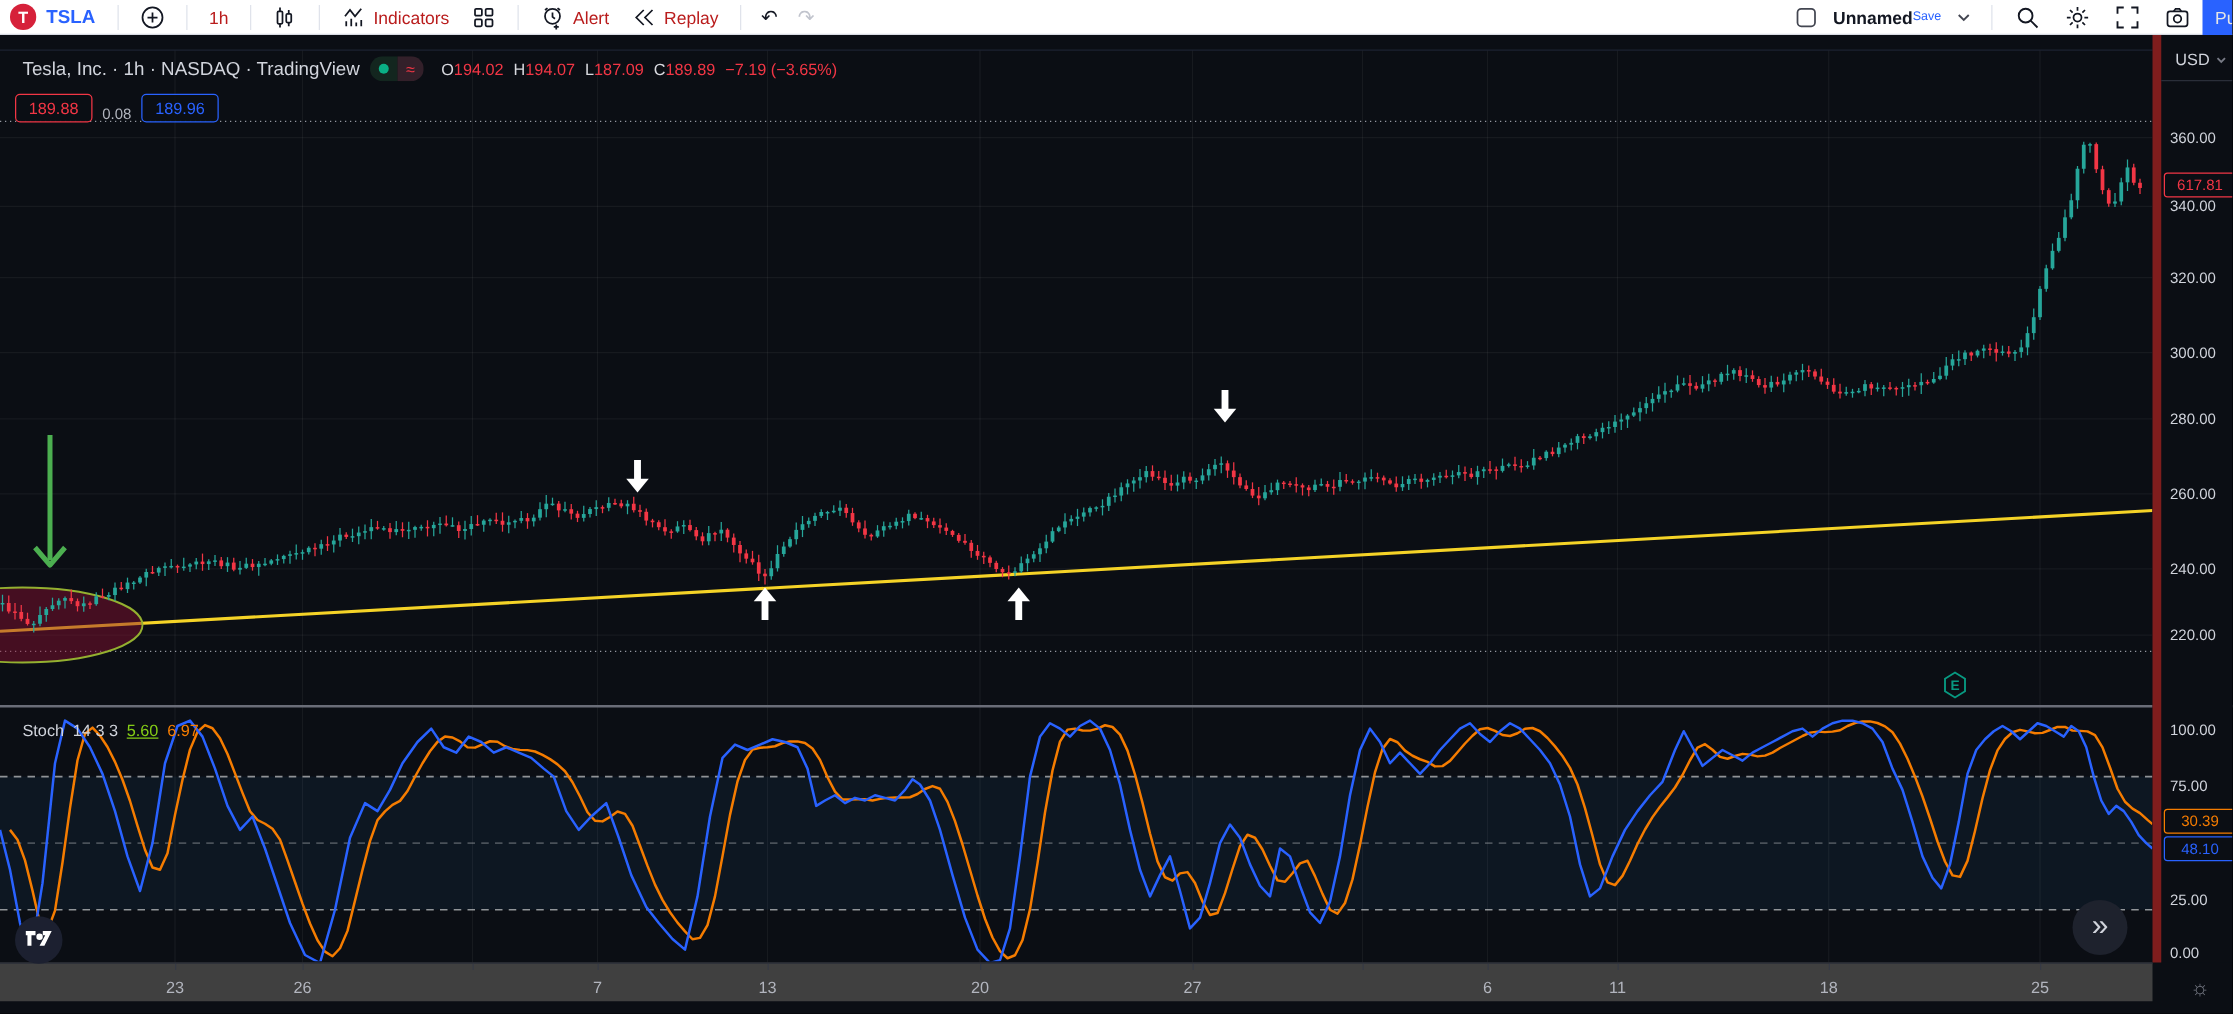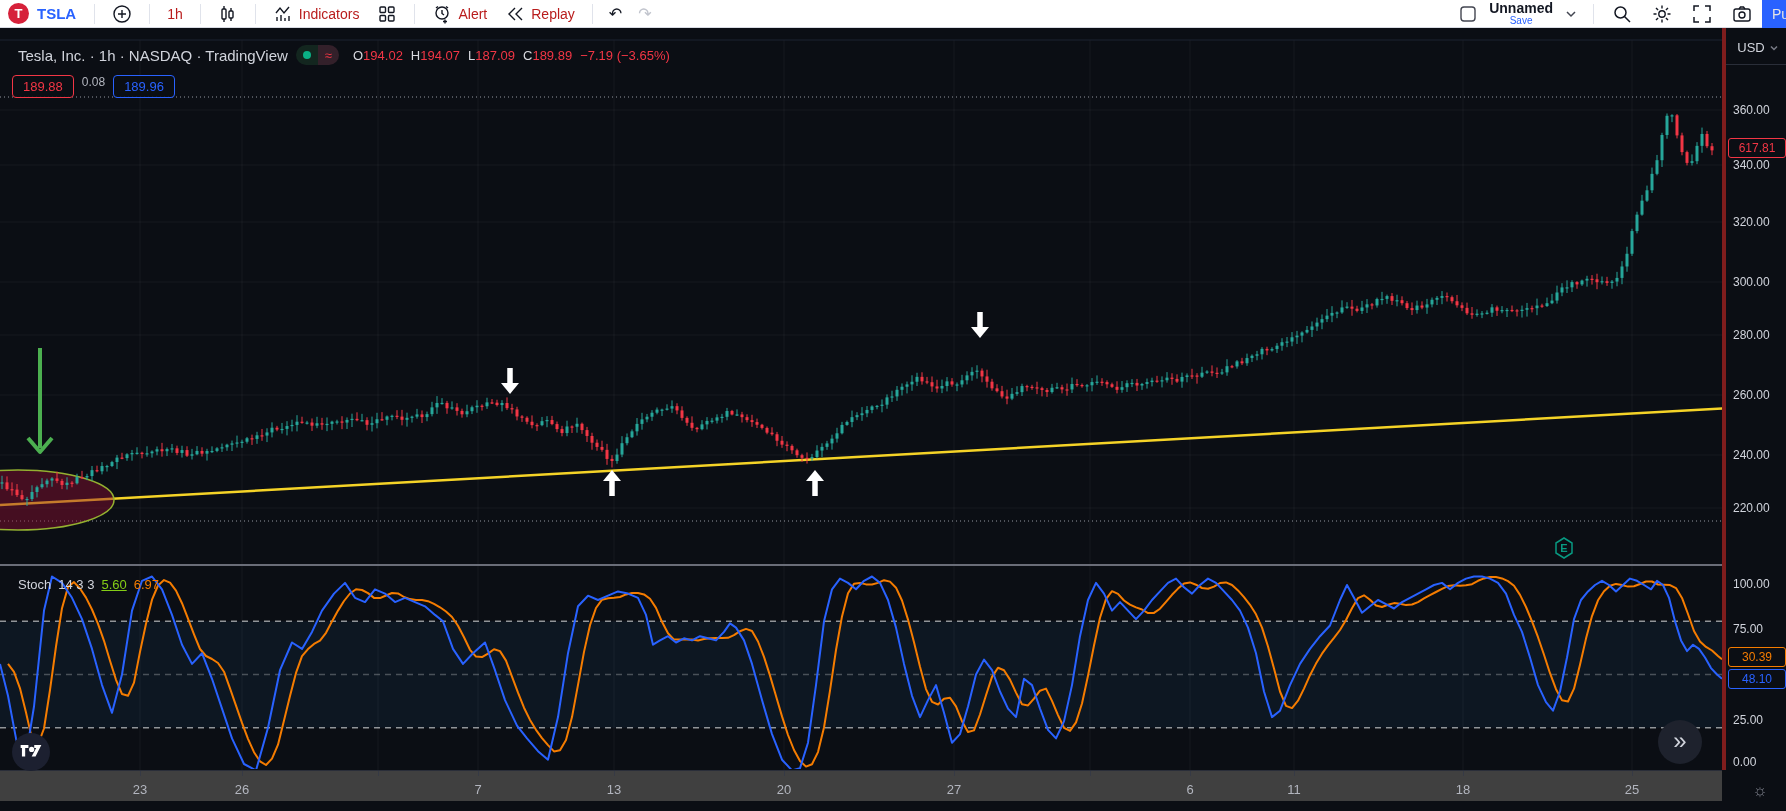--- a/index.html
+++ b/index.html
@@ -12,45 +12,45 @@
   .tb-sep{width:1px;height:20px;background:#e0e3eb;margin:0 8px;}
   .tb-btn{display:flex;align-items:center;gap:6px;padding:0 9px;height:28px;color:#b91c1c;
     font-size:14px;cursor:pointer;white-space:nowrap;}
   .tb-icon{display:flex;align-items:center;justify-content:center;}
   .tesla-logo{width:21px;height:21px;border-radius:50%;background:#d6213a;color:#fff;
     display:flex;align-items:center;justify-content:center;font-weight:bold;font-size:13px;margin-left:8px;}
   .symbol{color:#131722;font-weight:bold;font-size:15px;color:#2962ff;padding:0 10px 0 8px;}
   .undo{color:#131722;font-size:16px;padding:0 8px;}
   .redo{color:#c1c4cd;font-size:16px;padding:0 8px;}
   #tb-right{margin-left:auto;display:flex;align-items:center;height:28px;}
-  .layout-name-wrap{display:flex;flex-direction:column;align-items:center;line-height:1;margin:0 4px;}
+  .layout-name-wrap{display:flex;flex-direction:row;align-items:center;line-height:1;margin:0 4px;}
   .layout-name{font-size:14px;font-weight:bold;color:#131722;}
   .save-label{font-size:10px;color:#2962ff;margin-top:1px;}
   .publish-btn{height:28px;background:#2962ff;color:#e5e5e5;font-size:14px;display:flex;
     align-items:center;padding:0 10px;width:24px;overflow:hidden;cursor:pointer;}
   
   #chart-svg{position:absolute;left:0;top:0;z-index:1;}
   .overlay{position:absolute;z-index:3;}
   #pane-header{left:18px;top:45px;display:flex;align-items:center;gap:8px;color:#d1d4dc;font-size:15px;}
   .status-pill{display:flex;align-items:center;border-radius:10px;overflow:hidden;height:20px;}
   .pill-left{background:#13261f;display:flex;align-items:center;padding:0 7px;height:100%;}
   .pill-dot{width:8px;height:8px;border-radius:50%;background:#0aaf85;}
   .pill-right{background:#33202a;color:#f23645;font-size:13px;padding:0 7px;display:flex;align-items:center;height:100%;}
   #ohlc{display:flex;gap:8px;font-size:13px;margin-left:6px;}
   .ol{color:#d8d9df;} .ov{color:#f23645;}
-  #quote-row{left:12px;top:75px;display:flex;align-items:flex-start;gap:4px;}
+  #quote-row{left:12px;top:75px;display:flex;align-items:flex-end;gap:4px;}
   .quote-box{border-radius:4px;font-size:13px;padding:3px 10px;background:rgba(11,14,20,.85);}
   .bid{border:1px solid #f23645;color:#f23645;}
   .ask{border:1px solid #2962ff;color:#2962ff;}
   .spread{color:#b2b5be;font-size:12px;padding:0 4px;}
   #stoch-header{left:18px;top:577px;display:flex;gap:7px;font-size:13px;color:#d1d4dc;align-items:center;}
   .k-val{color:#84cc16;text-decoration:underline;} .d-val{color:#f57c00;}
   
   #price-axis{position:absolute;left:1722px;top:28px;width:64px;height:742px;z-index:4;
-    border-left:4px solid #7f1d1d;background:#0b0e14;}
+    border-left:7px solid #7f1d1d;background:#0b0e14;}
   .pa-label{position:absolute;left:0;width:64px;text-align:left;padding-left:7px;color:#d1d4dc;
     font-size:12px;transform:translateY(-50%);}
   .pa-box{position:absolute;left:2px;width:58px;text-align:center;font-size:12px;border-radius:3px;
     padding:2px 0;transform:translateY(-50%);background:#0b0e14;}
   .box-last{border:1px solid #f23645;color:#f23645;}
   .box-d{border:1px solid #f57c00;color:#f57c00;}
   .box-k{border:1px solid #2962ff;color:#2962ff;}
   #usd-row{position:absolute;left:0;top:12px;width:64px;display:flex;align-items:center;
     justify-content:center;gap:4px;color:#d1d4dc;font-size:13px;border-bottom:1px solid #2a2e39;
     padding-bottom:9px;cursor:pointer;}

